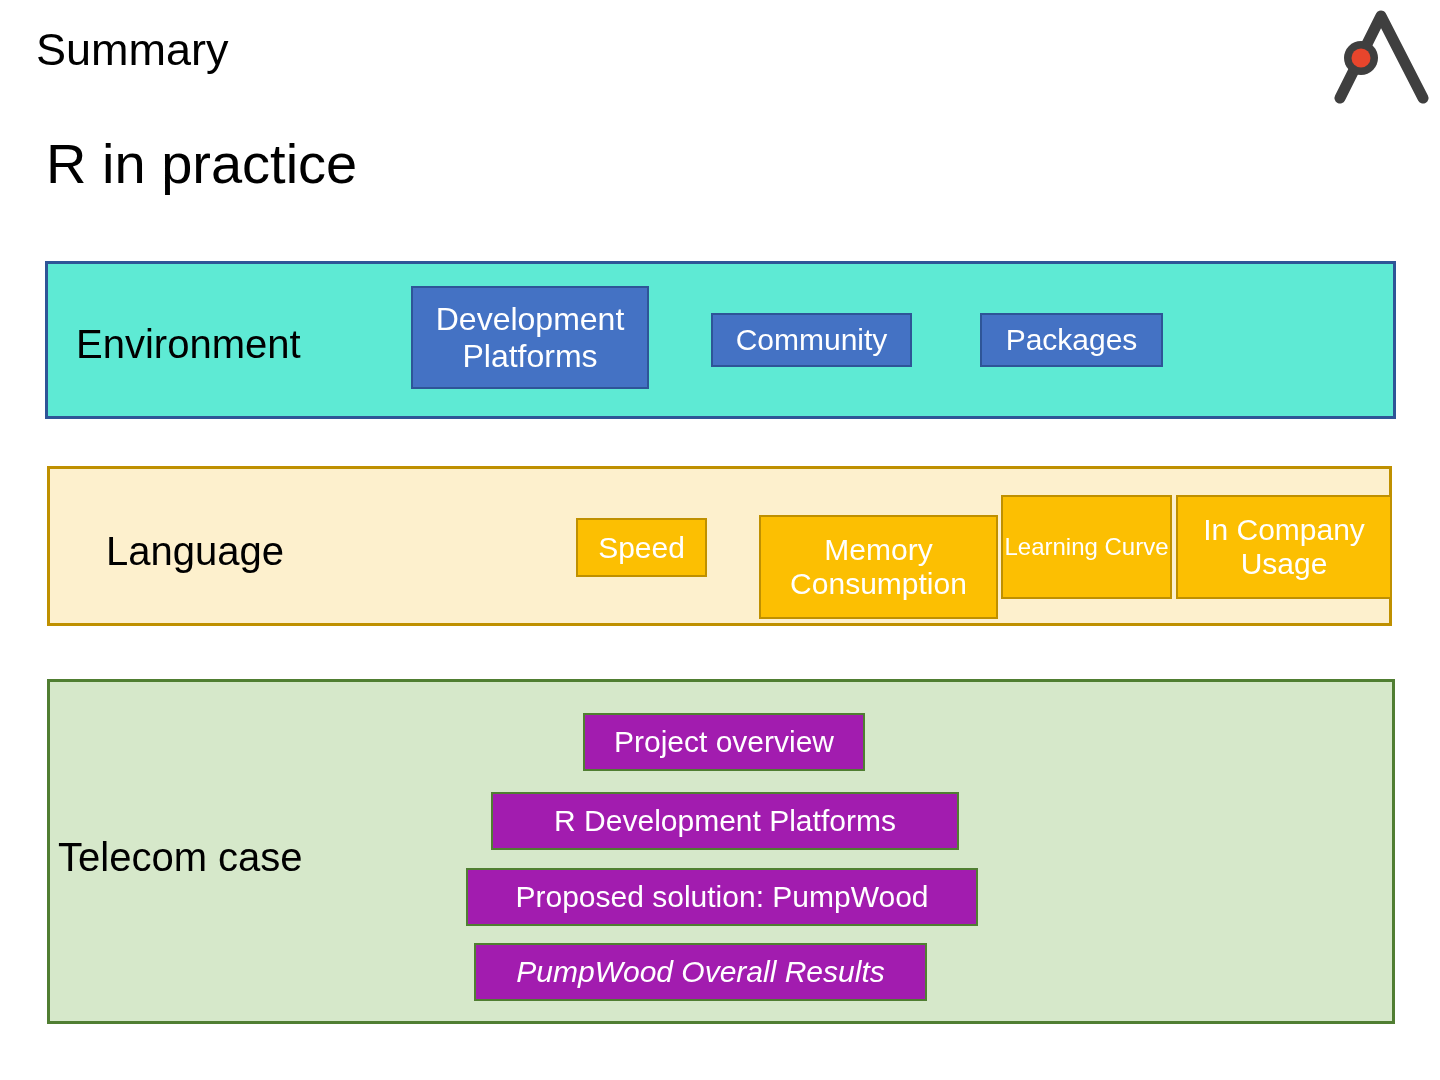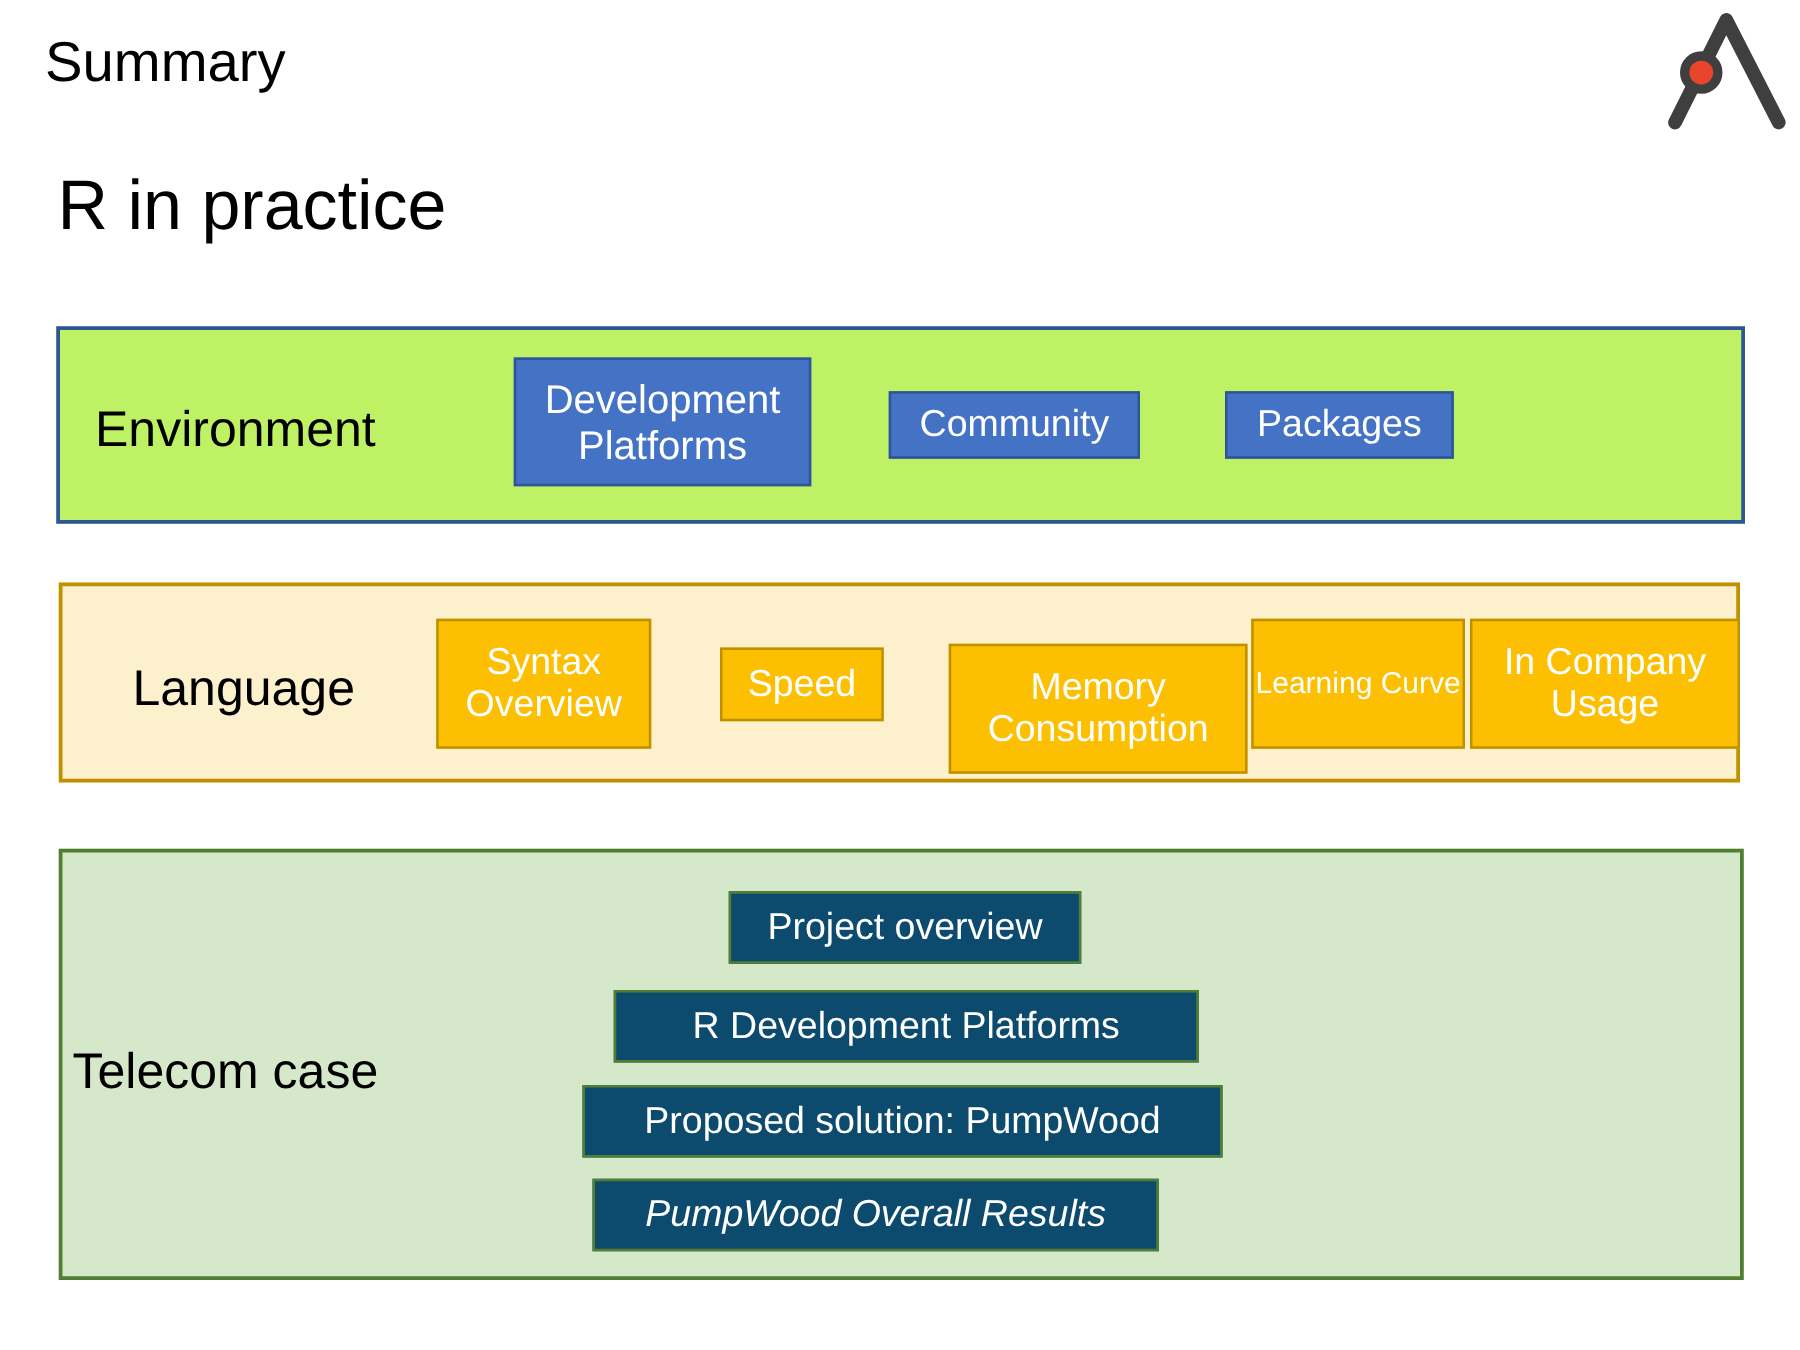--- a/index.html
+++ b/index.html
@@ -63,21 +63,21 @@
     position: absolute;
     font-size: 40px;
     line-height: 1;
     color: #000000;
     white-space: nowrap;
   }
 
   .band-environment {
     left: 45px;  top: 261px;
     width: 1351px; height: 158px;
-    background: #bef264;
+    background: #5eead4;
     border-color: #2e5597;
   }
   .band-language {
     left: 47px;  top: 466px;
     width: 1345px; height: 160px;
     background: #fdf0cd;
     border-color: #bf9000;
   }
   .band-telecom {
     left: 47px;  top: 679px;
@@ -102,21 +102,21 @@
   }
   .chip-blue {
     background: #4472c4;
     border-color: #2e5597;
   }
   .chip-yellow {
     background: #fcbf02;
     border-color: #bf9000;
   }
   .chip-green {
-    background: #0c4a6e;
+    background: #a21caf;
     border-color: #507e32;
   }
 </style>
 </head>
 <body>
 
 <div class="slide-header">
   <div class="kicker">Summary</div>
 
   <div class="logo">
@@ -136,21 +136,20 @@
   <div class="chip chip-blue" style="left:363px; top:22px; width:238px; height:103px; font-size:32px;">Development Platforms</div>
 
   <div class="chip chip-blue" style="left:663px; top:49px; width:201px; height:54px; font-size:30px;">Community</div>
 
   <div class="chip chip-blue" style="left:932px; top:49px; width:183px; height:54px; font-size:30px;">Packages</div>
 </div>
 
 <div class="band band-language">
   <div class="band-label" style="left:56px; top:62px;">Language</div>
 
-  <div class="chip chip-yellow" style="left:299px; top:26px; width:172px; height:104px; font-size:30px;">Syntax Overview</div>
 
   <div class="chip chip-yellow" style="left:526px; top:49px; width:131px; height:59px; font-size:30px;">Speed</div>
 
   <div class="chip chip-yellow" style="left:709px; top:26px; width:239px; height:104px; font-size:30px;margin-top:20px;">Memory Consumption</div>
 
   <div class="chip chip-yellow" style="left:951px; top:26px; width:171px; height:104px; font-size:24px;">Learning Curve</div>
 
   <div class="chip chip-yellow" style="left:1126px; top:26px; width:216px; height:104px; font-size:30px;">In Company Usage</div>
 </div>
 

